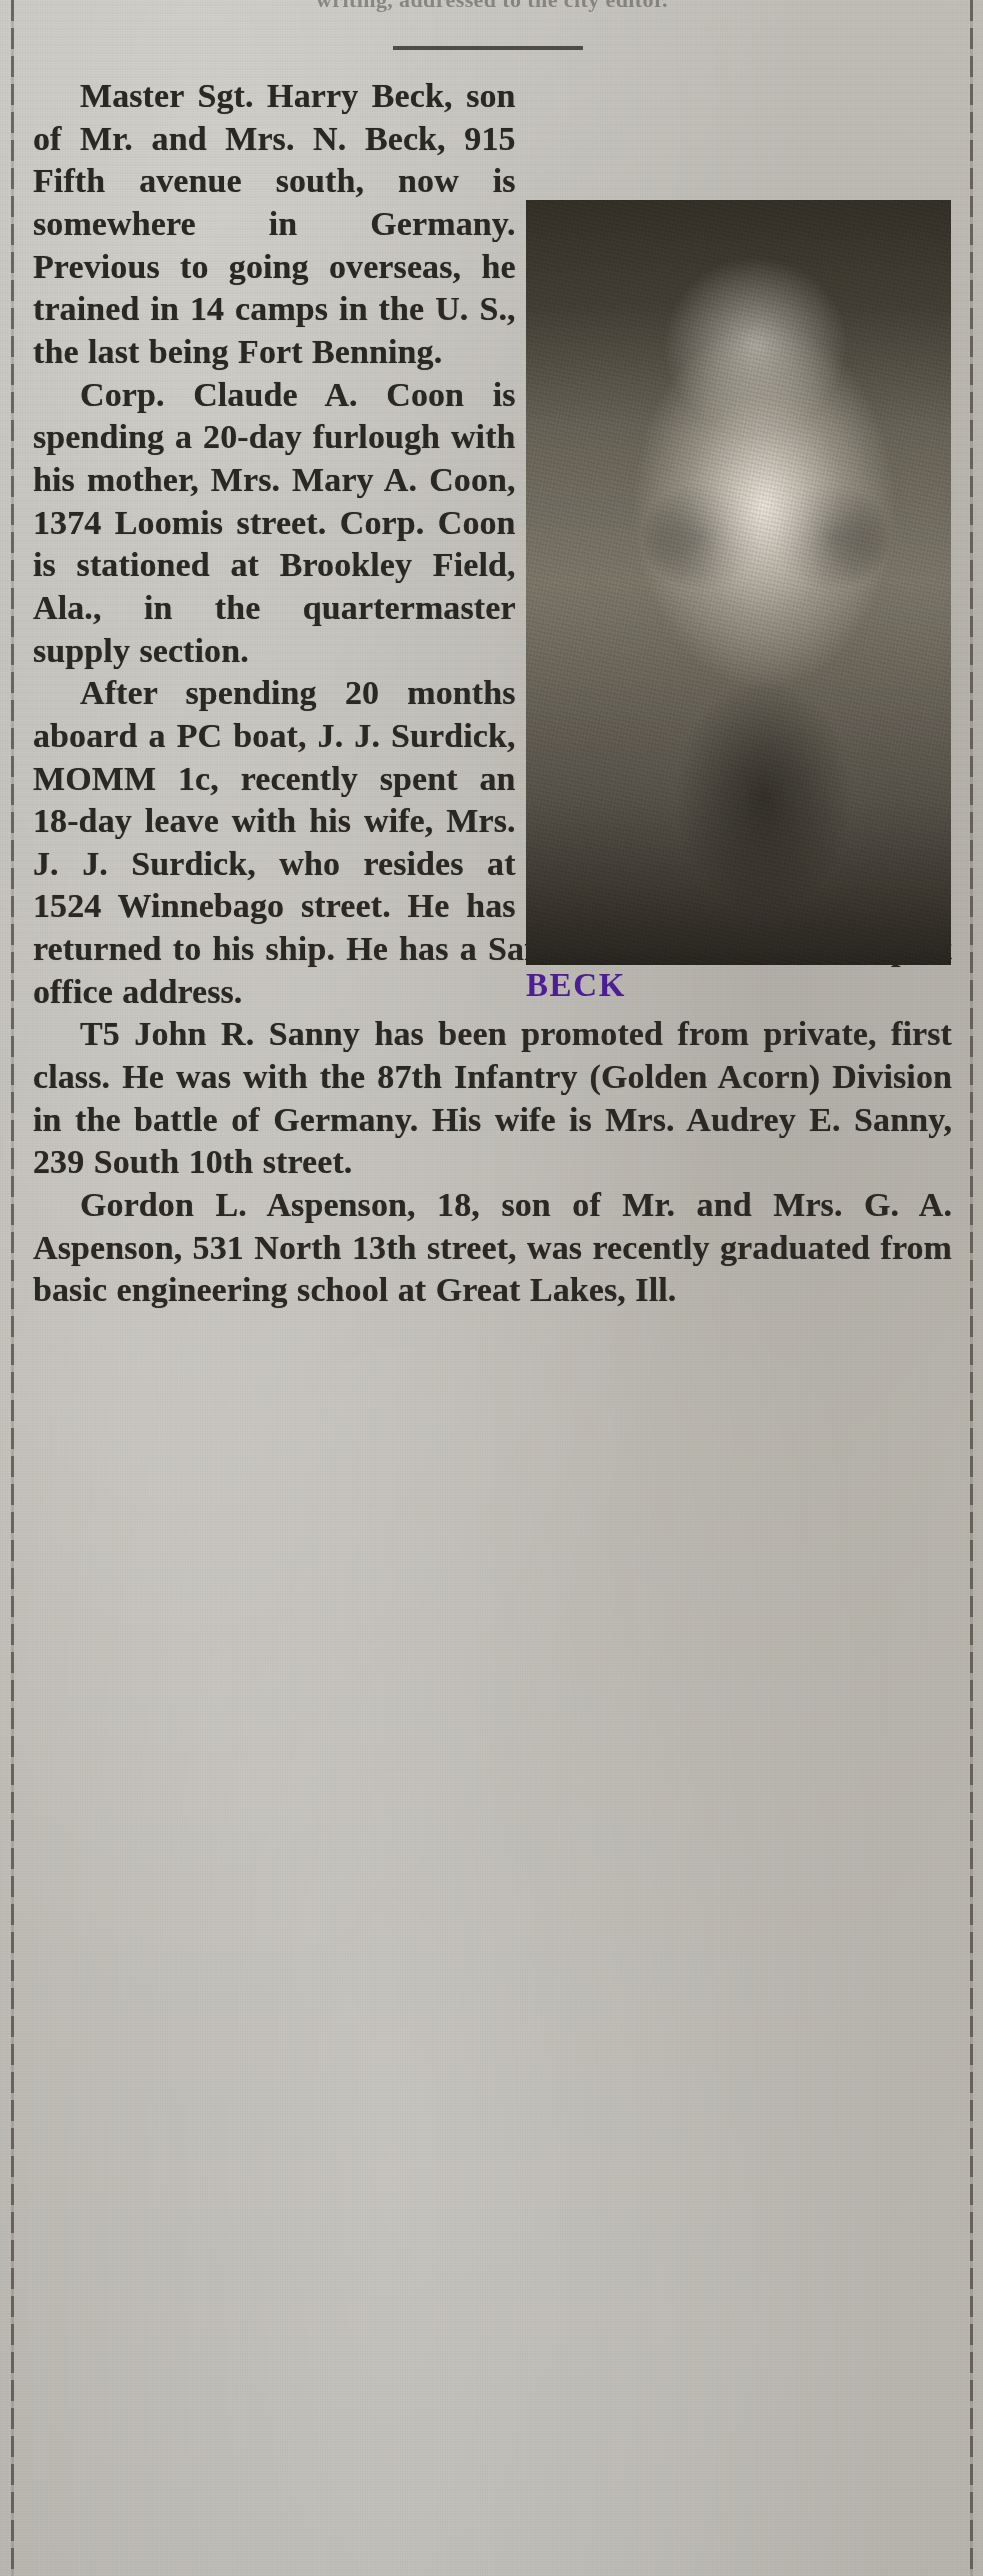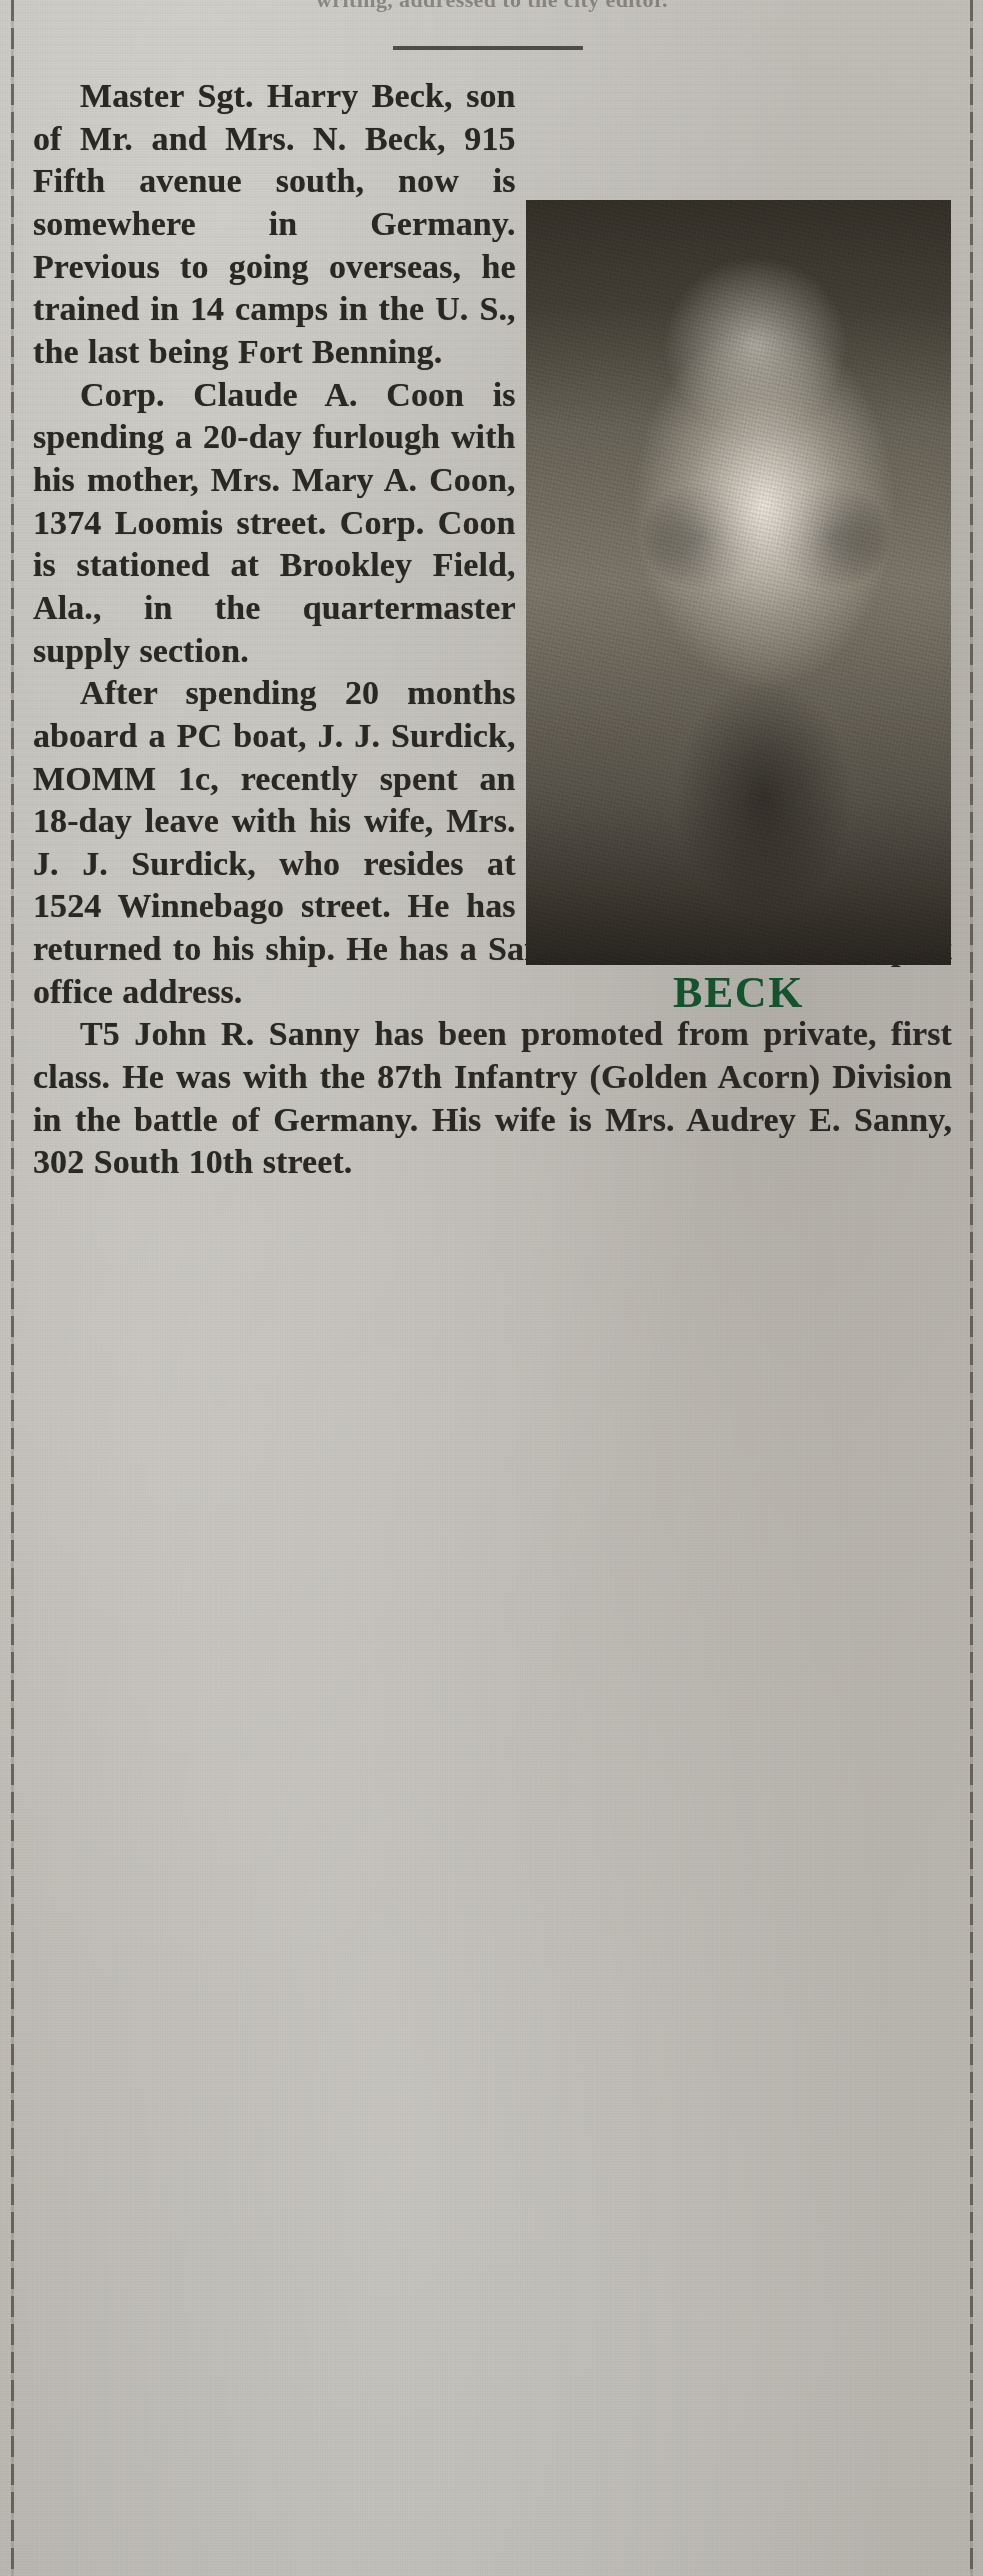--- a/index.html
+++ b/index.html
@@ -135,25 +135,24 @@
       repeating-linear-gradient(12deg, rgba(0,0,0,0.10) 0px, rgba(0,0,0,0.10) 1.6px, rgba(255,255,255,0.07) 1.6px, rgba(255,255,255,0.07) 4.1px),
       repeating-linear-gradient(100deg, rgba(0,0,0,0.07) 0px, rgba(0,0,0,0.07) 1.6px, rgba(255,255,255,0.05) 1.6px, rgba(255,255,255,0.05) 3.3px);
     mix-blend-mode: multiply;
     opacity: .55;
   }
   .photo-cap {
     position: absolute;
     left: 0;
     top: 767px;
     width: 425px;
-    text-align: center;
-    font-size: 44px;
+    font-size: 33px;
     font-weight: 700;
     letter-spacing: 1.6px;
-    color: #14532d;
+    color: #4c1d95;
   }
 
   
   .wrap-spacer {
     float: right;
     width: 425px;
     height: 826px;
     shape-outside: inset(0);
     margin-left: 11.4px;
   }
@@ -174,21 +173,22 @@
   </div>
 
   <div class="divider"></div>
 
   <div class="column">
     <div class="body-text">
       <div class="wrap-spacer"></div>
       <p>Master Sgt. Harry Beck, son of Mr. and Mrs. N. Beck, 915 Fifth avenue south, now is somewhere in Germany. Previous to going overseas, he trained in 14 camps in the U. S., the last being Fort Benning.</p>
       <p>Corp. Claude A. Coon is spending a 20-day furlough with his mother, Mrs. Mary A. Coon, 1374 Loomis street. Corp. Coon is stationed at Brookley Field, Ala., in the quartermaster supply section.</p>
       <p>After spending 20 months aboard a PC boat, J. J. Surdick, MOMM 1c, recently spent an 18-day leave with his wife, Mrs. J. J. Surdick, who resides at 1524 Winnebago street. He has returned to his ship. He has a San Francisco, Calif., fleet post office address.</p>
-      <p>T5 John R. Sanny has been promoted from private, first class. He was with the 87th Infantry (Golden Acorn) Division in the battle of Germany. His wife is Mrs. Audrey E. Sanny, 302 South 10th street.</p>
+      <p>T5 John R. Sanny has been promoted from private, first class. He was with the 87th Infantry (Golden Acorn) Division in the battle of Germany. His wife is Mrs. Audrey E. Sanny, 239 South 10th street.</p>
+      <p>Gordon L. Aspenson, 18, son of Mr. and Mrs. G. A. Aspenson, 531 North 13th street, was recently graduated from basic engineering school at Great Lakes, Ill.</p>
       <div class="clear"></div>
     </div>
   </div>
 
   <div class="photo-wrap">
     <div class="photo"></div>
     <div class="photo-cap">BECK</div>
   </div>
 </div>
 

